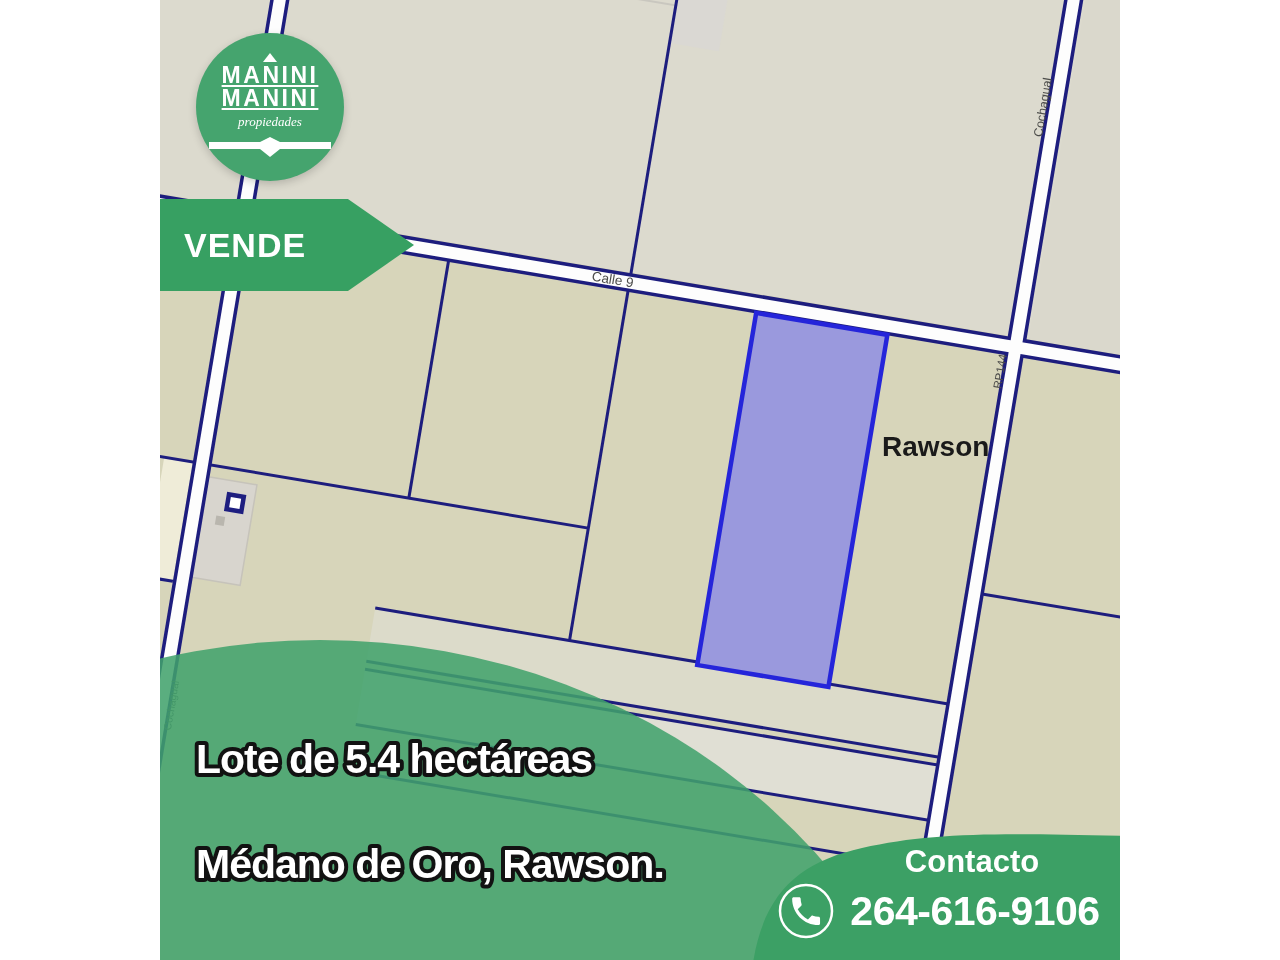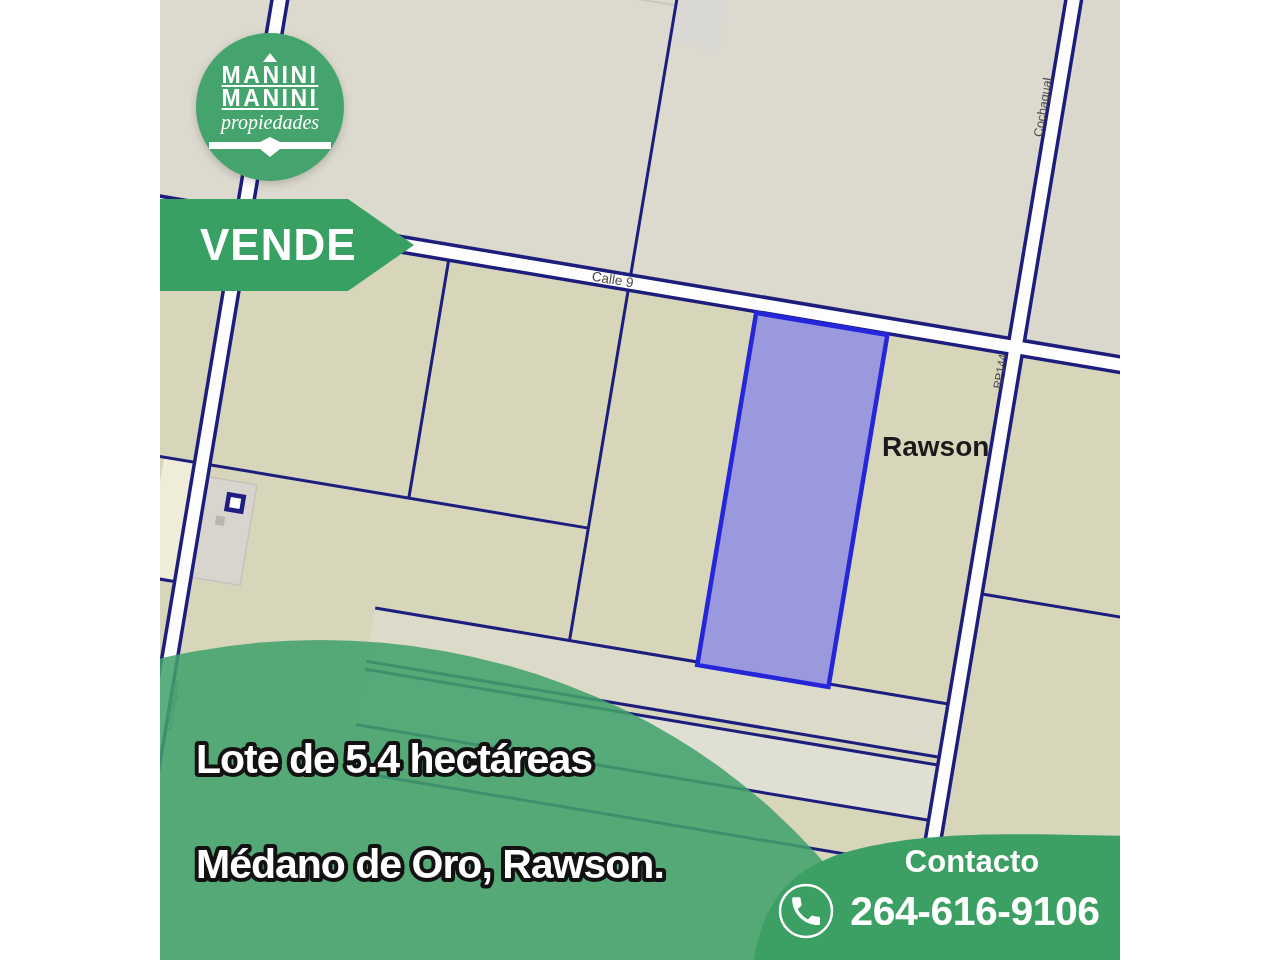--- a/index.html
+++ b/index.html
@@ -7,28 +7,28 @@
           font-family:"Liberation Sans",sans-serif;}
   #mapsvg{position:absolute;left:0;top:0;z-index:1;}
 
   
   .logo{position:absolute;left:196px;top:33px;width:148px;height:148px;border-radius:50%;
         background:#45a46e;z-index:3;text-align:center;color:#ffffff;
         box-shadow:0 3px 8px rgba(0,0,0,0.18);}
   .logo .tri{width:0;height:0;border-left:7px solid transparent;border-right:7px solid transparent;
         border-bottom:9px solid #ffffff;margin:20px auto 2px auto;}
   .logo .l1,.logo .l2{font-size:23px;font-weight:bold;letter-spacing:2.5px;line-height:23px;text-decoration:underline;}
-  .logo .tag{font-family:"Liberation Serif",serif;font-style:italic;font-size:20px;line-height:22px;margin-top:1px;text-align:center;}
+  .logo .tag{font-family:"Liberation Serif",serif;font-style:italic;font-size:13px;line-height:22px;margin-top:1px;text-align:center;}
   .logo svg{display:block;margin:4px auto 0 auto;}
 
   
   .vende{position:absolute;left:160px;top:199px;width:254px;height:92px;background:#37a062;z-index:2;
          clip-path:polygon(0 0,74% 0,100% 50%,74% 100%,0 100%);
          display:flex;align-items:center;}
-  .vende span{color:#ffffff;font-size:44px;font-weight:bold;letter-spacing:1px;padding-left:40px;}
+  .vende span{color:#ffffff;font-size:34px;font-weight:bold;letter-spacing:1px;padding-left:24px;}
 
   text{font-family:"Liberation Sans",sans-serif;}
   .maplabel{fill:#4c4c4a;}
   .outlined{fill:#ffffff;stroke:#121212;stroke-width:8px;stroke-linejoin:round;
             paint-order:stroke fill;font-weight:bold;letter-spacing:-1px;}
 </style>
 </head>
 <body>
 
 <div id="canvas">

